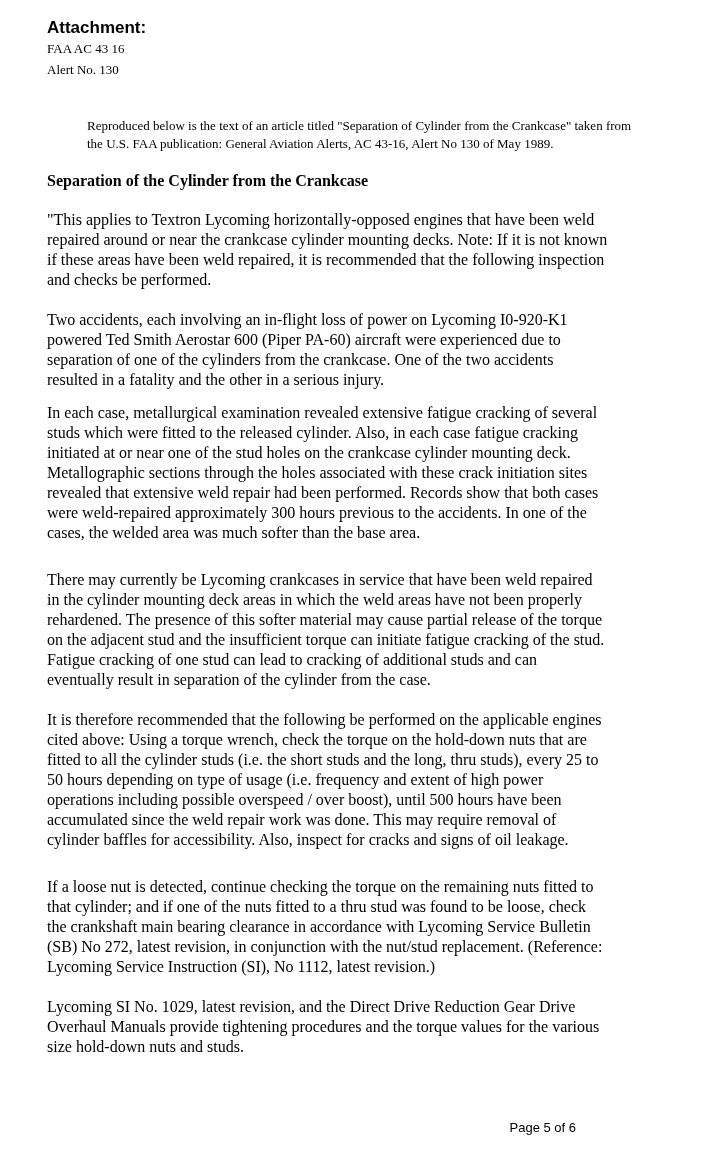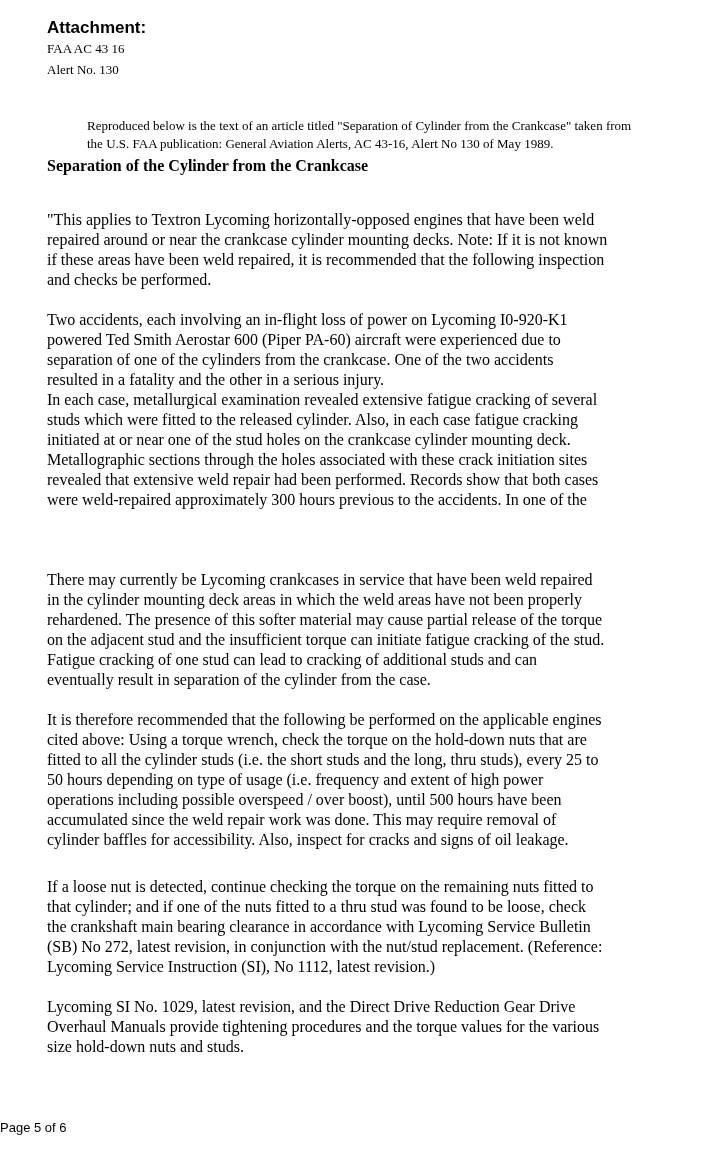--- a/index.html
+++ b/index.html
@@ -47,42 +47,42 @@
       top: 117px;
       width: 650px;
       font-family: "Liberation Serif", serif;
       font-size: 13px;
       line-height: 18px;
       margin-left: 40px;
     }
     .title {
       position: absolute;
       left: 47px;
-      top: 156px;
+      top: 171px;
       font-family: "Liberation Serif", serif;
       font-weight: bold;
       font-size: 16px;
       line-height: 20px;
       text-align: right;
     }
     .para {
       position: absolute;
       left: 47px;
       width: 660px;
       font-family: "Liberation Serif", serif;
       font-size: 16px;
       line-height: 20px;
     }
     .para .ln { display: block; white-space: nowrap; }
     .footer {
       position: absolute;
       left: 0;
       width: 576px;
       top: 1120px;
-      text-align: left;
+      text-align: right;
       font-family: "Liberation Sans", sans-serif;
       font-size: 13px;
       line-height: 16px;
     }
   </style>
 </head>
 <body>
 
 <div class="page">
 
@@ -106,27 +106,28 @@
     <span class="ln">and checks be performed.</span>
   </div>
 
   <div class="para" style="top:310px">
     <span class="ln">Two accidents, each involving an in-flight loss of power on Lycoming I0-920-K1</span>
     <span class="ln">powered Ted Smith Aerostar 600 (Piper PA-60) aircraft were experienced due to</span>
     <span class="ln">separation of one of the cylinders from the crankcase. One of the two accidents</span>
     <span class="ln">resulted in a fatality and the other in a serious injury.</span>
   </div>
 
-  <div class="para" style="top:390px">
+  <div class="para" style="top:403px">
     <span class="ln">In each case, metallurgical examination revealed extensive fatigue cracking of several</span>
     <span class="ln">studs which were fitted to the released cylinder. Also, in each case fatigue cracking</span>
     <span class="ln">initiated at or near one of the stud holes on the crankcase cylinder mounting deck.</span>
     <span class="ln">Metallographic sections through the holes associated with these crack initiation sites</span>
     <span class="ln">revealed that extensive weld repair had been performed. Records show that both cases</span>
     <span class="ln">were weld-repaired approximately 300 hours previous to the accidents. In one of the</span>
+    <span class="ln">cases, the welded area was much softer than the base area.</span>
   </div>
 
   <div class="para" style="top:570px">
     <span class="ln">There may currently be Lycoming crankcases in service that have been weld repaired</span>
     <span class="ln">in the cylinder mounting deck areas in which the weld areas have not been properly</span>
     <span class="ln">rehardened. The presence of this softer material may cause partial release of the torque</span>
     <span class="ln">on the adjacent stud and the insufficient torque can initiate fatigue cracking of the stud.</span>
     <span class="ln">Fatigue cracking of one stud can lead to cracking of additional studs and can</span>
     <span class="ln">eventually result in separation of the cylinder from the case.</span>
   </div>

